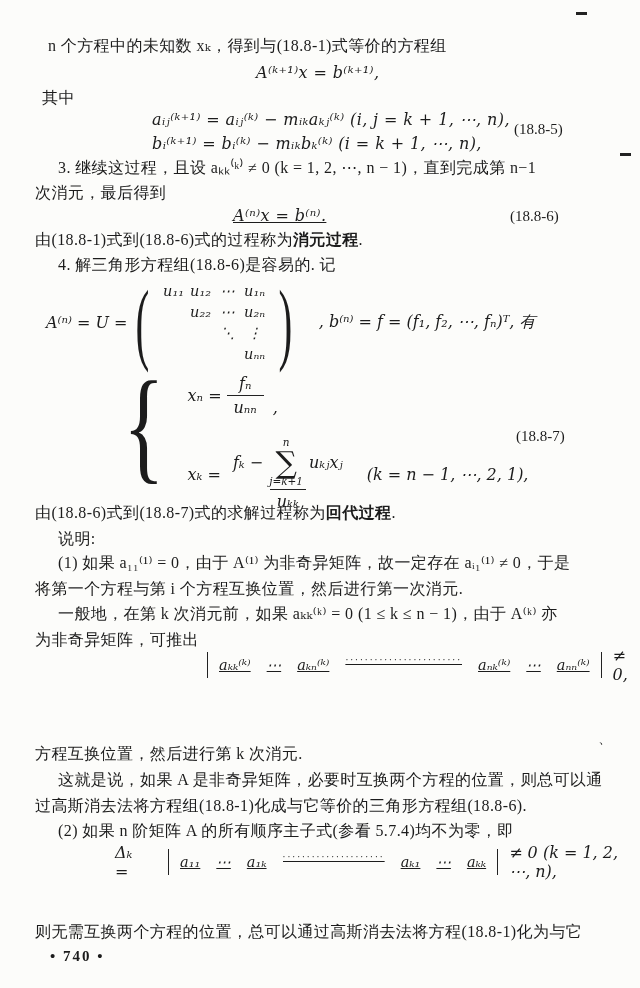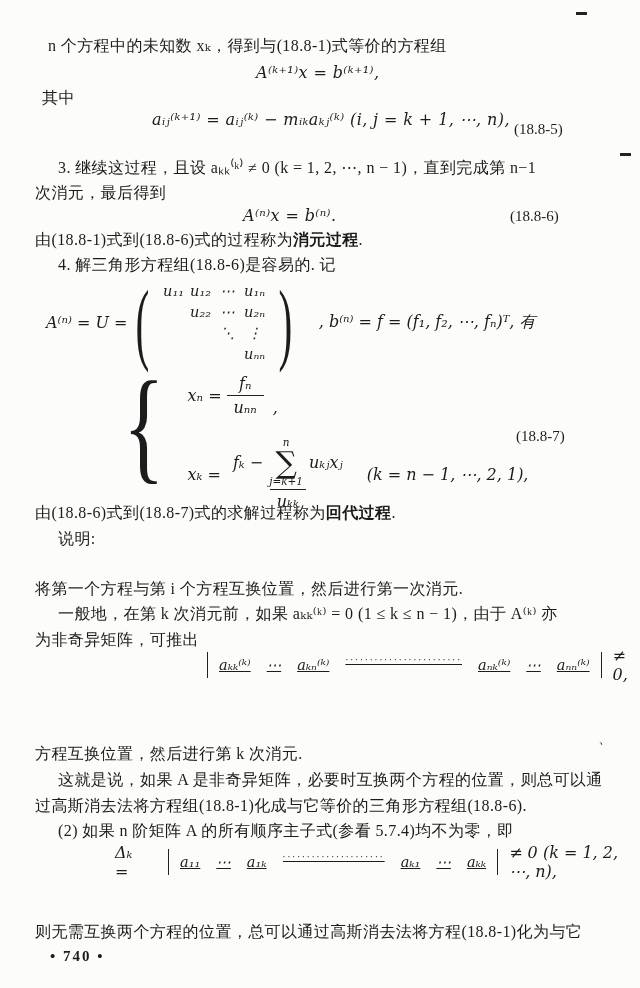--- a/index.html
+++ b/index.html
@@ -86,26 +86,27 @@
 
 <div class="page">
 
   <div class="line" style="left:48px; top:36px;">n 个方程中的未知数 xₖ，得到与(18.8-1)式等价的方程组</div>
 
   <div class="line math" style="left:256px; top:63px;">A⁽ᵏ⁺¹⁾x = b⁽ᵏ⁺¹⁾,</div>
 
   <div class="line" style="left:42px; top:88px;">其中</div>
 
   <div class="line math" style="left:152px; top:110px;">aᵢⱼ⁽ᵏ⁺¹⁾ = aᵢⱼ⁽ᵏ⁾ − mᵢₖaₖⱼ⁽ᵏ⁾ (i, j = k + 1, ⋯, n),</div>
+  <div class="line math" style="left:152px; top:134px;">bᵢ⁽ᵏ⁺¹⁾ = bᵢ⁽ᵏ⁾ − mᵢₖbₖ⁽ᵏ⁾ (i = k + 1, ⋯, n),</div>
   <div class="eqlabel" style="left:514px; top:121px;">(18.8-5)</div>
 
   <div class="line" style="left:58px; top:158px;font-family:Liberation Serif, serif;">3. 继续这过程，且设 aₖₖ⁽ᵏ⁾ ≠ 0 (k = 1, 2, ⋯, n − 1)，直到完成第 n−1</div>
   <div class="line" style="left:35px; top:183px;">次消元，最后得到</div>
 
-  <div class="line math" style="left:243px; top:206px;">A⁽ⁿ⁾x = b⁽ⁿ⁾.</div>
+  <div class="line math" style="left:233px; top:206px;text-decoration:underline;">A⁽ⁿ⁾x = b⁽ⁿ⁾.</div>
   <div class="eqlabel" style="left:510px; top:208px;">(18.8-6)</div>
 
   <div class="line" style="left:35px; top:230px;">
     <span>由(18.8-1)式到(18.8-6)式的过程称为</span><span class="b">消元过程</span><span>.</span>
   </div>
 
   <div class="line" style="left:58px; top:255px;">4. 解三角形方程组(18.8-6)是容易的. 记</div>
 
   <div class="matrixrow">
     <span class="mlhs math">A⁽ⁿ⁾ = U =</span>
@@ -162,20 +163,21 @@
     </span>
   </div>
   <div class="eqlabel" style="left:516px; top:428px;">(18.8-7)</div>
 
   <div class="line" style="left:35px; top:503px;">
     <span>由(18.8-6)式到(18.8-7)式的求解过程称为</span><span class="b">回代过程</span><span>.</span>
   </div>
 
   <div class="line" style="left:58px; top:529px;">说明:</div>
 
+  <div class="line" style="left:58px; top:553px;">(1) 如果 a₁₁⁽¹⁾ = 0，由于 A⁽¹⁾ 为非奇异矩阵，故一定存在 aᵢ₁⁽¹⁾ ≠ 0，于是</div>
   <div class="line" style="left:35px; top:579px;">将第一个方程与第 i 个方程互换位置，然后进行第一次消元.</div>
 
   <div class="line" style="left:58px; top:604px;">一般地，在第 k 次消元前，如果 aₖₖ⁽ᵏ⁾ = 0 (1 ≤ k ≤ n − 1)，由于 A⁽ᵏ⁾ 亦</div>
   <div class="line" style="left:35px; top:630px;">为非奇异矩阵，可推出</div>
 
   <div class="det math" style="left:207px; top:646px;">
     <span class="detbox">
       <span class="detrowline">
         <span>aₖₖ⁽ᵏ⁾</span>
           <span>⋯</span>

